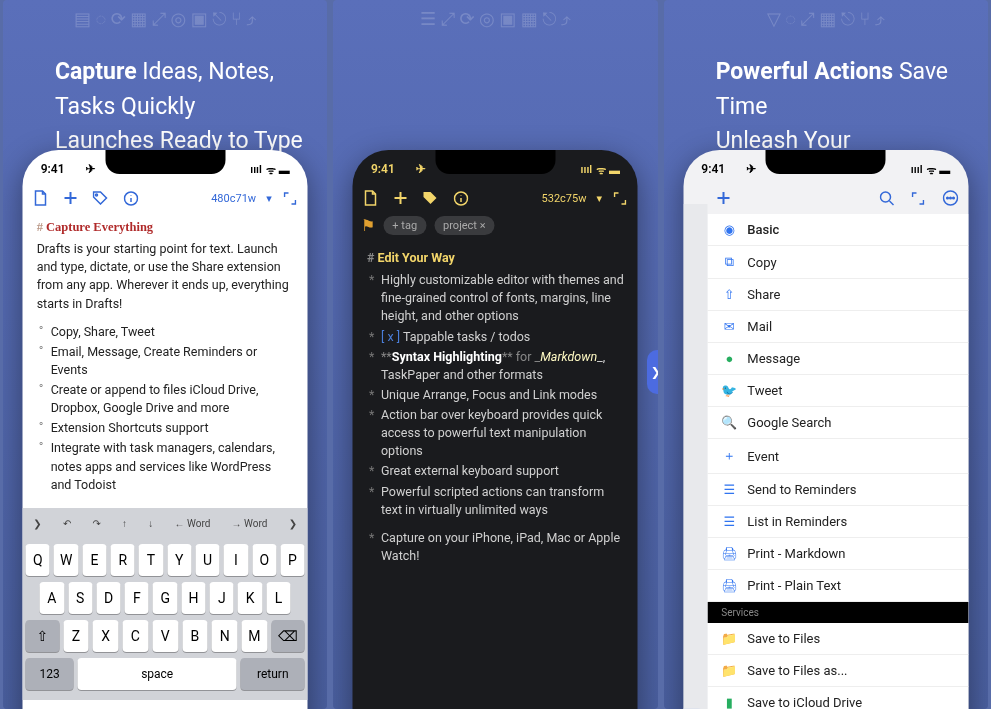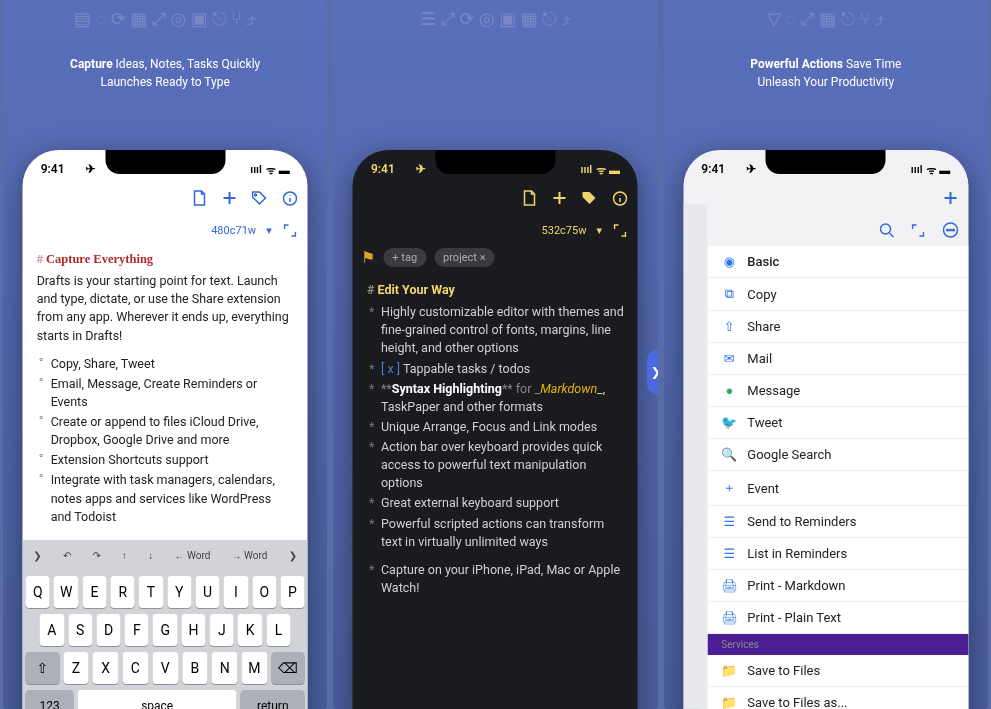--- a/index.html
+++ b/index.html
@@ -1,31 +1,31 @@
 <!DOCTYPE html>
 <html><head>
 <meta charset="utf-8">
 <style>
 html,body{margin:0;padding:0;font-family:-apple-system,BlinkMacSystemFont,"Segoe UI",Roboto,Helvetica,Arial,sans-serif;}
 body{background:#586ca8;width:991px;height:709px;overflow:hidden;position:relative;}
 .panels{display:flex;height:100%;}
 .panel{flex:1;position:relative;margin:0 3px;background:linear-gradient(#5a6fba,#4a5f9f);overflow:hidden;border-radius:4px;}
-.headline{color:#fff;text-align:center;margin-top:55px;font-size:12px;line-height:1.5;padding:0 20px;}
+.headline{color:#fff;margin-top:55px;font-size:23px;line-height:1.5;padding:0 20px;margin-left:32px;}
 .headline .bold{font-weight:700;}
 .phone{position:absolute;left:50%;transform:translateX(-50%);width:285px;border-radius:36px;overflow:hidden;box-shadow:0 8px 30px rgba(0,0,0,0.4);}
 .phone.light{background:#fff;top:150px;height:600px;}
 .phone.dark{background:#1a1b1e;top:150px;height:600px;}
 .phone.light2{background:#f2f2f4;top:150px;height:600px;}
 .statusbar{height:26px;display:flex;align-items:center;justify-content:space-between;padding:6px 18px 0;font-size:12px;font-weight:600;}
 .statusbar .time{display:flex;align-items:center;gap:21px;}
 .statusbar .signals{display:flex;gap:4px;align-items:center;font-size:11px;}
 .light .statusbar,.light2 .statusbar{color:#000;}
 .dark .statusbar{color:#f2d56a;}
 .notch{position:absolute;top:0;left:50%;transform:translateX(-50%);width:120px;height:24px;background:#000;border-radius:0 0 14px 14px;}
-.topbar{display:flex;align-items:flex-end;padding:8px 10px;gap:8px;flex-direction:column;}
+.topbar{display:flex;align-items:center;padding:8px 10px;gap:8px;}
 .topbar .left{display:flex;gap:14px;align-items:center;}
 .topbar .spacer{flex:1;}
 .topbar .right{display:flex;gap:10px;align-items:center;font-size:11px;}
 .light .topbar{color:#3368d8;}
 .light .topbar .doc-id{color:#3368d8;}
 .dark .topbar{color:#f2d56a;}
 .dark .topbar .doc-id{color:#f2d56a;}
 .light2 .topbar{color:#3368d8;}
 .icon{display:inline-flex;width:16px;height:16px;align-items:center;justify-content:center;}
 svg{display:block;}
@@ -49,21 +49,21 @@
 .keyboard{background:#d1d3d8;padding:4px 3px;}
 .krow{display:flex;gap:4px;justify-content:center;margin-bottom:6px;}
 .key{background:#fff;border-radius:4px;box-shadow:0 1px 0 rgba(0,0,0,0.3);font-size:14px;height:32px;flex:1;display:flex;align-items:center;justify-content:center;}
 .key.dark{background:#adb0b8;}
 .key.shift,.key.back{flex:1.3;}
 .krow.r3{padding:0 14px;}
 .krow.r5 .key.space{flex:5;}
 .actions-list{background:#fff;margin:0;padding:0;list-style:none;}
 .actions-list li{display:flex;align-items:center;gap:10px;padding:8px 14px;border-bottom:1px solid #eee;font-size:13px;color:#222;}
 .actions-list li.radio{font-weight:500;}
-.section-label{background:#4c1d95;color:#888;font-size:10px;padding:5px 14px;text-transform:none;}
+.section-label{background:#000000;color:#888;font-size:10px;padding:5px 14px;text-transform:none;}
 .ai{width:16px;text-align:center;}
 .blue{color:#3074f0;}
 .orange{color:#f39c12;}
 .green{color:#27ae60;}
 .cyan{color:#1da1f2;}
 .decor-icons{position:absolute;top:8px;left:0;right:0;display:flex;justify-content:space-around;opacity:0.18;color:#fff;font-size:18px;}
 .caret{position:absolute;right:-7px;top:350px;background:#4c6be0;color:#fff;width:18px;height:44px;border-radius:10px 0 0 10px;display:flex;align-items:center;justify-content:center;font-size:12px;}
 .caret2{position:absolute;left:0;bottom:18px;background:#dfe3ec;color:#4c6be0;width:18px;height:24px;display:flex;align-items:center;justify-content:center;font-size:12px;border-radius:0 4px 4px 0;}
 .sidebar{position:absolute;left:0;top:54px;bottom:0;width:24px;background:#e8e9ec;}
 .italic{font-style:italic;}
@@ -241,21 +241,21 @@
       <div class="tagrow">
         <span class="flag">⚑</span>
         <span class="tag">+ tag</span>
         <span class="tag">project ×</span>
       </div>
       <div class="content">
         <div class="h-dark">Edit Your Way</div>
         <ul class="blist">
           <li>Highly customizable editor with themes and fine-grained control of fonts, margins, line height, and other options</li>
           <li><span class="blue-task">[ x ]</span> <span>Tappable tasks / todos</span></li>
-          <li><span style="color:#888">**</span><b style="color:#fff">Syntax Highlighting</b><span style="color:#888">** for _</span><span class="italic" style="color:#eab308">Markdown</span><span>_, TaskPaper and other formats</span></li>
+          <li><span style="color:#888">**</span><b style="color:#fff">Syntax Highlighting</b><span style="color:#888">** for _</span><span class="italic" style="color:#fef9c3">Markdown</span><span>_, TaskPaper and other formats</span></li>
           <li>Unique Arrange, Focus and Link modes</li>
           <li>Action bar over keyboard provides quick access to powerful text manipulation options</li>
           <li>Great external keyboard support</li>
           <li>Powerful scripted actions can transform text in virtually unlimited ways</li>
         </ul>
         <ul class="blist">
           <li>Capture on your iPhone, iPad, Mac or Apple Watch!</li>
         </ul>
       </div>
     </div>

